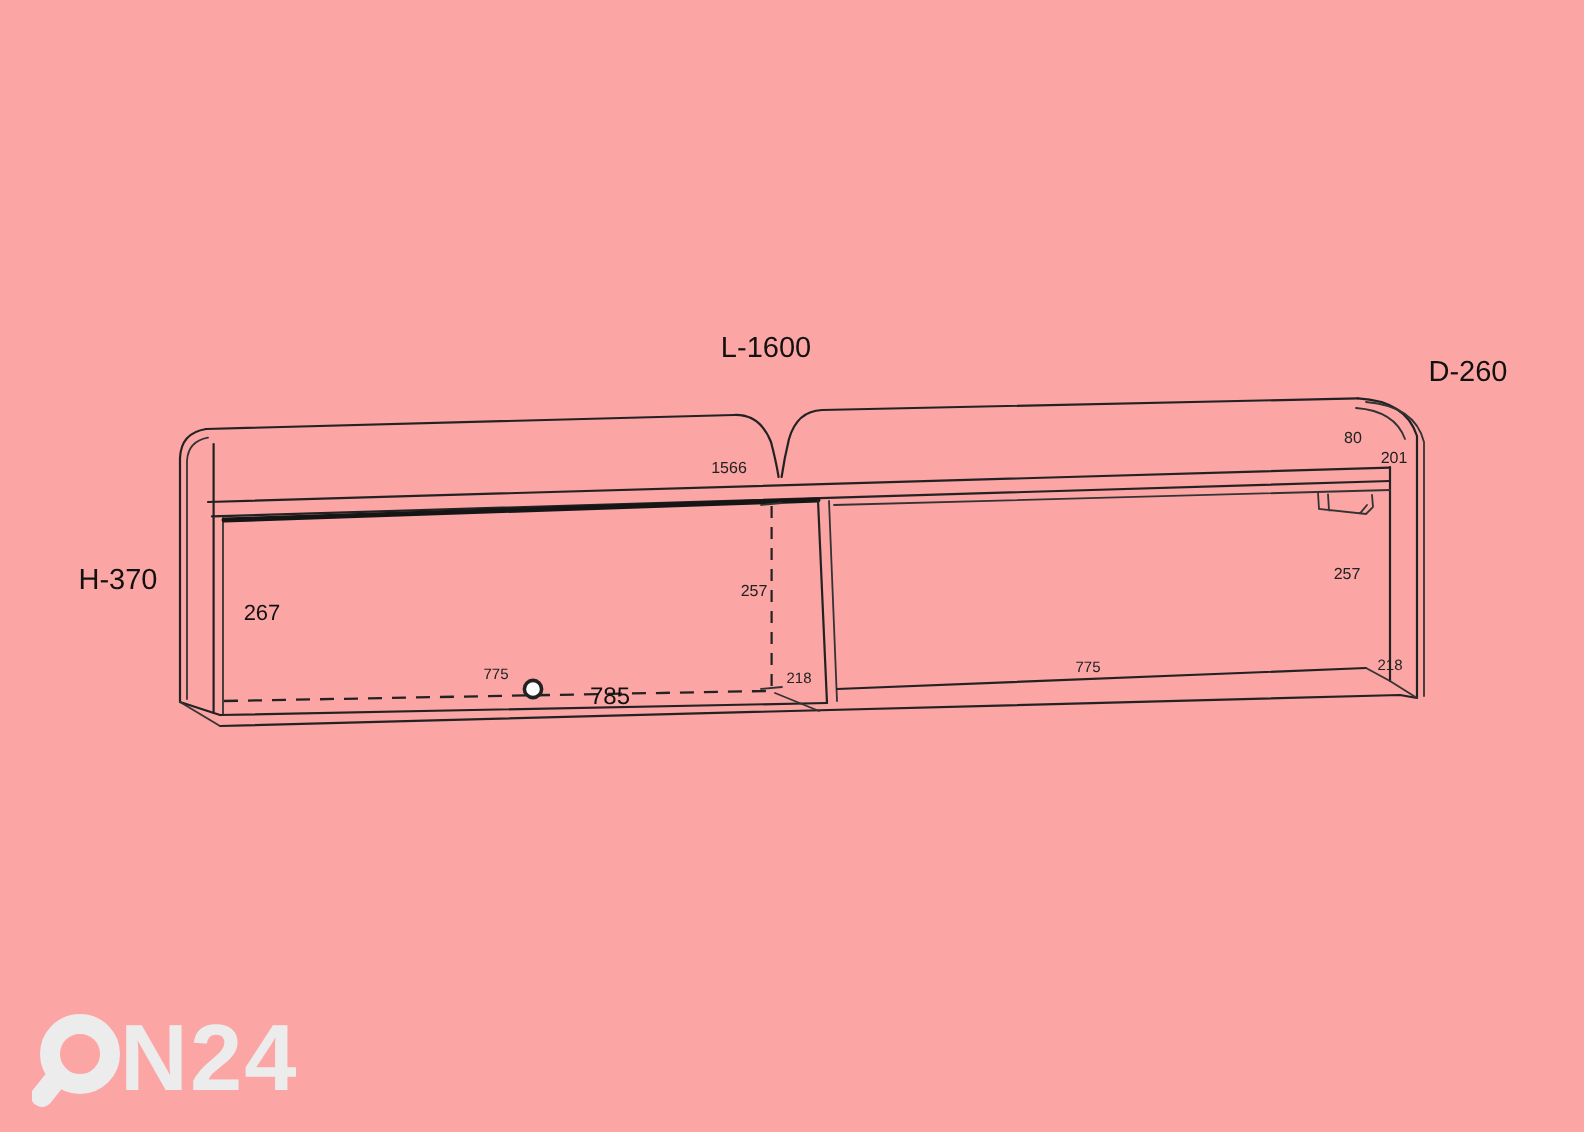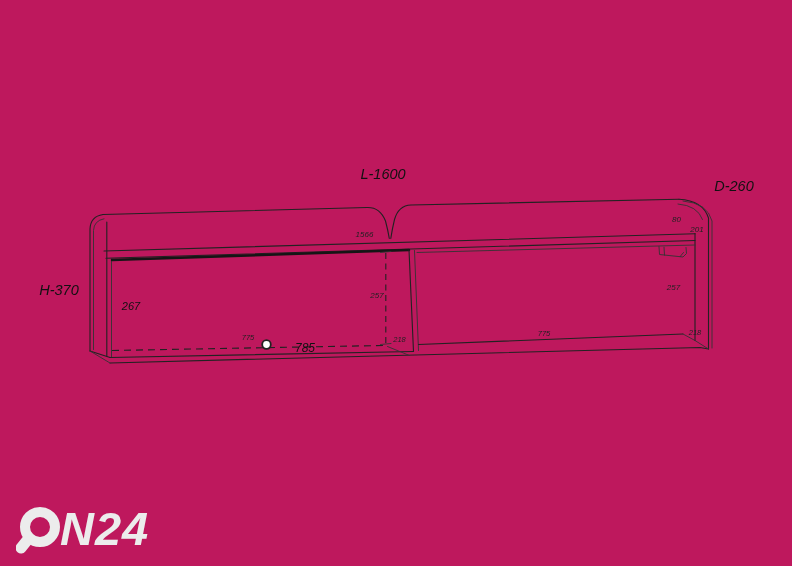--- a/index.html
+++ b/index.html
@@ -1,22 +1,21 @@
 <!DOCTYPE html>
 <html><head>
 <meta charset="utf-8">
 <style>
   html,body{margin:0;padding:0;background:#ffffff;}
   .canvas{
     position:relative;
     width:792px;height:566px;
-    background:#be185d;
+    background:#fca5a5;
     overflow:hidden;
     font-family:"Liberation Sans", sans-serif;
-    font-style:italic;
   }
   svg{display:block;}
   .dim-big{font-family:"Liberation Sans", sans-serif;font-size:14.5px;fill:#111;}
   .dim-mid{font-family:"Liberation Sans", sans-serif;font-size:11px;fill:#111;}
   .dim-785{font-family:"Liberation Sans", sans-serif;font-size:12px;fill:#111;}
   .dim-sm{font-family:"Liberation Sans", sans-serif;font-size:8px;fill:#222;}
   .dim-xs{font-family:"Liberation Sans", sans-serif;font-size:7.5px;fill:#222;}
   .stroke{fill:none;stroke:#222;stroke-width:1.1;stroke-linecap:round;stroke-linejoin:round;}
   .stroke-thick{fill:none;stroke:#151515;stroke-width:2.5;stroke-linecap:round;}
   .stroke-thin{fill:none;stroke:#333;stroke-width:0.9;stroke-linecap:round;}

